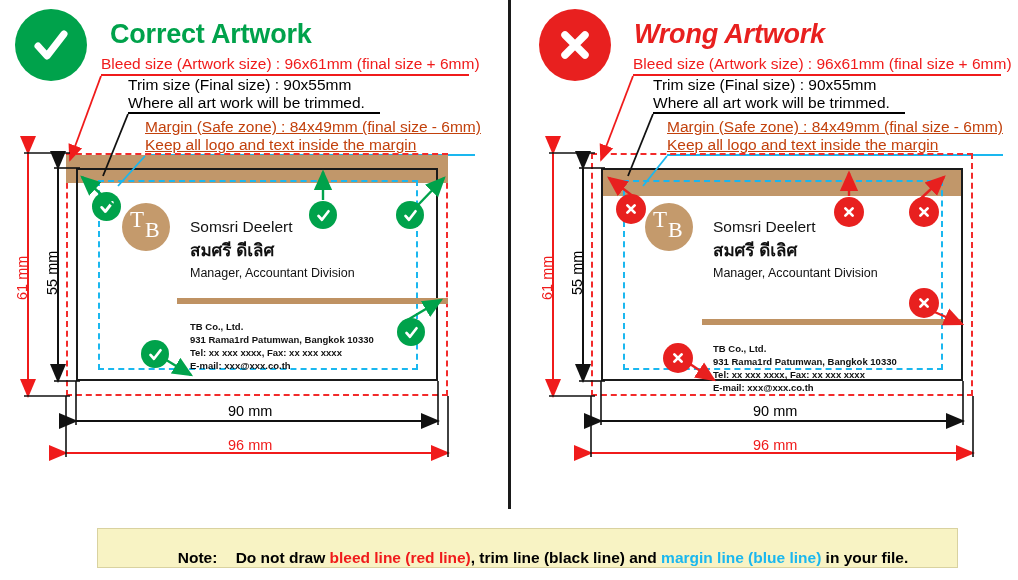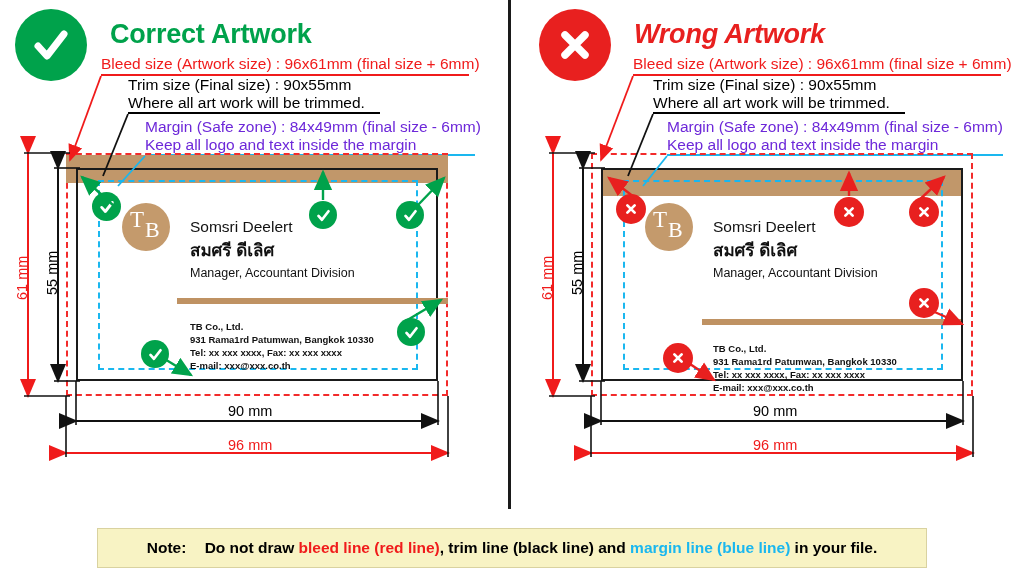--- a/index.html
+++ b/index.html
@@ -23,21 +23,21 @@
 
   
   .hdr-title{position:absolute;font-size:27px;font-weight:bold;letter-spacing:-0.2px;white-space:nowrap;}
   .title-green{color:#00a24b;}
   .title-red{color:#e8201f;font-style:italic;}
 
   
   .anno{position:absolute;white-space:nowrap;line-height:1.1;}
   .anno-red{color:#f01b1b;font-size:15.5px;}
   .anno-black{color:#000;font-size:15.5px;}
-  .anno-blue{color:#6d28d9;font-size:15.5px;}
+  .anno-blue{color:#c2410c;font-size:15.5px;text-decoration:underline;}
 
   .uline{position:absolute;height:1.5px;}
   .uline-red{background:#f01b1b;}
   .uline-black{background:#000;}
   .uline-blue{background:#1ab7ef;}
 
   
   .bleed{position:absolute;border:2.5px dashed #f22b2b;box-sizing:border-box;}
   .trim{position:absolute;border:2px solid #1a1a1a;box-sizing:border-box;background:#fff;}
   .margin{position:absolute;border:2.5px dashed #1ab7ef;box-sizing:border-box;}
@@ -55,21 +55,21 @@
   .caddr{position:absolute;font-size:9.5px;color:#111;white-space:nowrap;font-weight:bold;line-height:1.42;}
 
   
   .dim{position:absolute;white-space:nowrap;font-size:14.5px;}
   .dim-red{color:#f01b1b;}
   .dim-black{color:#000;}
   .vert{transform:rotate(-90deg);transform-origin:left top;}
 
   
   .notebar{position:absolute;background:#f8f3c4;border:1px solid #d9d2a0;
-           display:flex;align-items:center;justify-content:center;}
+           display:flex;align-items:flex-end;justify-content:center;padding-left:31px;}
   .notetext{font-size:15.5px;font-weight:bold;color:#000;white-space:nowrap;}
   .n-red{color:#f01b1b;}
   .n-blue{color:#1ab7ef;}
 
   svg.ov{position:absolute;left:0;top:0;width:1018px;height:580px;pointer-events:none;overflow:visible;}
 </style>
 </head>
 <body>
 
 <div class="stage">

